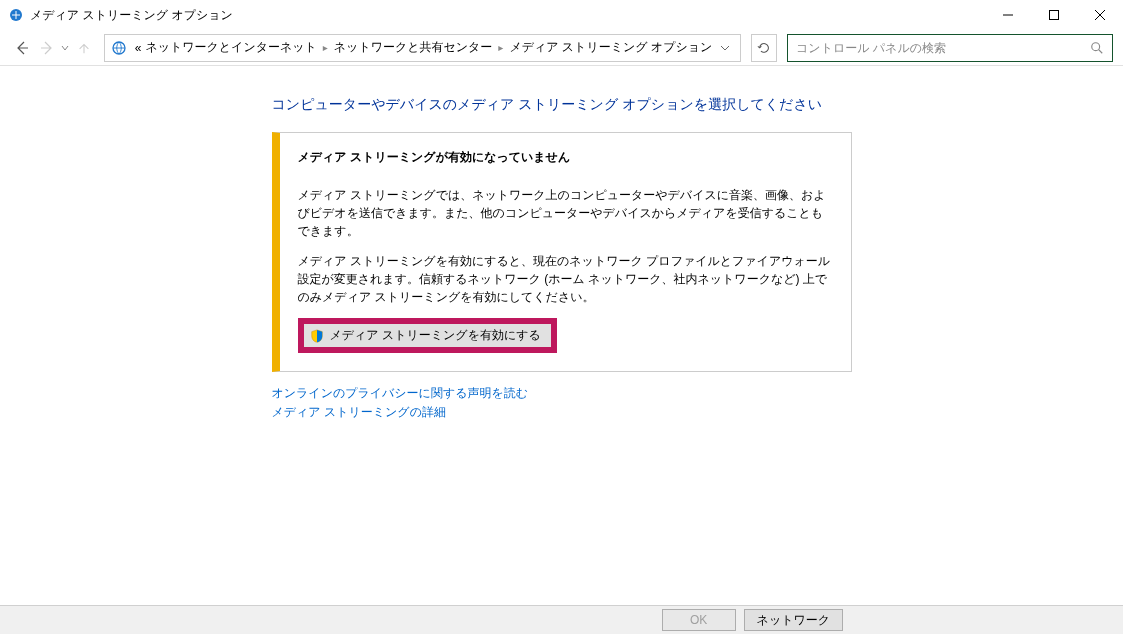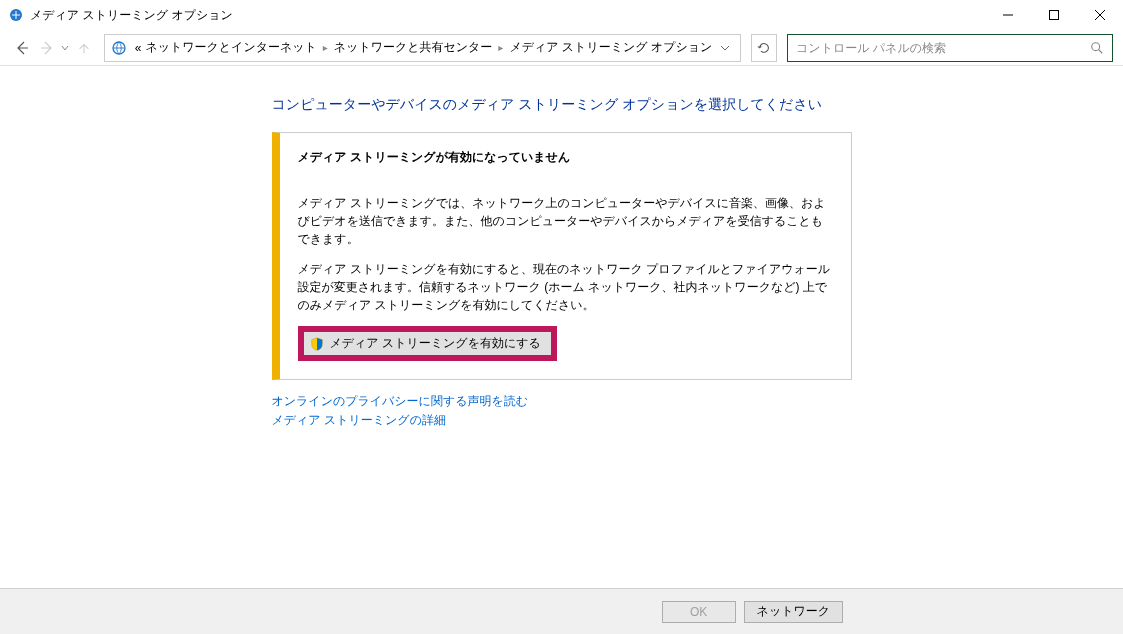--- a/index.html
+++ b/index.html
@@ -108,21 +108,21 @@
     }
     .notice-box {
       border: 1px solid #ccc;
       border-left: 8px solid #f0b000;
       padding: 16px 18px 18px 18px;
       background: #fff;
     }
     .notice-title {
       font-weight: bold;
       font-size: 12px;
-      margin-bottom: 28px;
+      margin-bottom: 20px;
     }
     .notice-para {
       font-size: 12px;
       line-height: 1.5;
       margin-bottom: 12px;
     }
     .shield-btn {
       display: inline-flex; align-items: center;
       border: 6px solid #be185d;
       background: #e1e1e1;
@@ -136,21 +136,21 @@
     .link-row {
       color: #0066cc;
       font-size: 12px;
       line-height: 1.6;
       cursor: pointer;
     }
 
     .footer-bar {
       position: absolute;
       bottom: 0; left: 0; right: 0;
-      height: 46px;
+      height: 29px;
       background: #f0f0f0;
       border-top: 1px solid #d0d0d0;
       display: flex;
       align-items: center;
       justify-content: flex-end;
       padding-right: 280px;
       gap: 8px;
     }
     .footer-btn {
       min-width: 74px;

